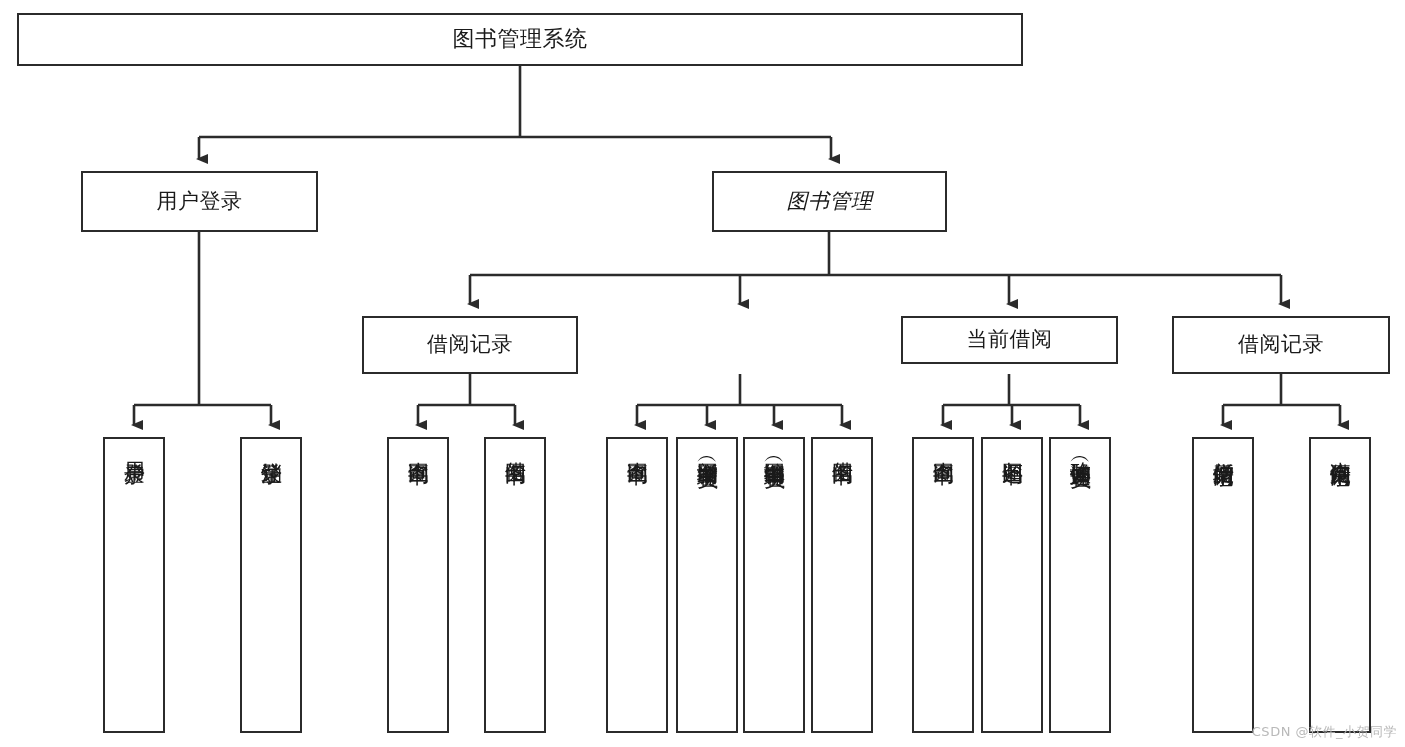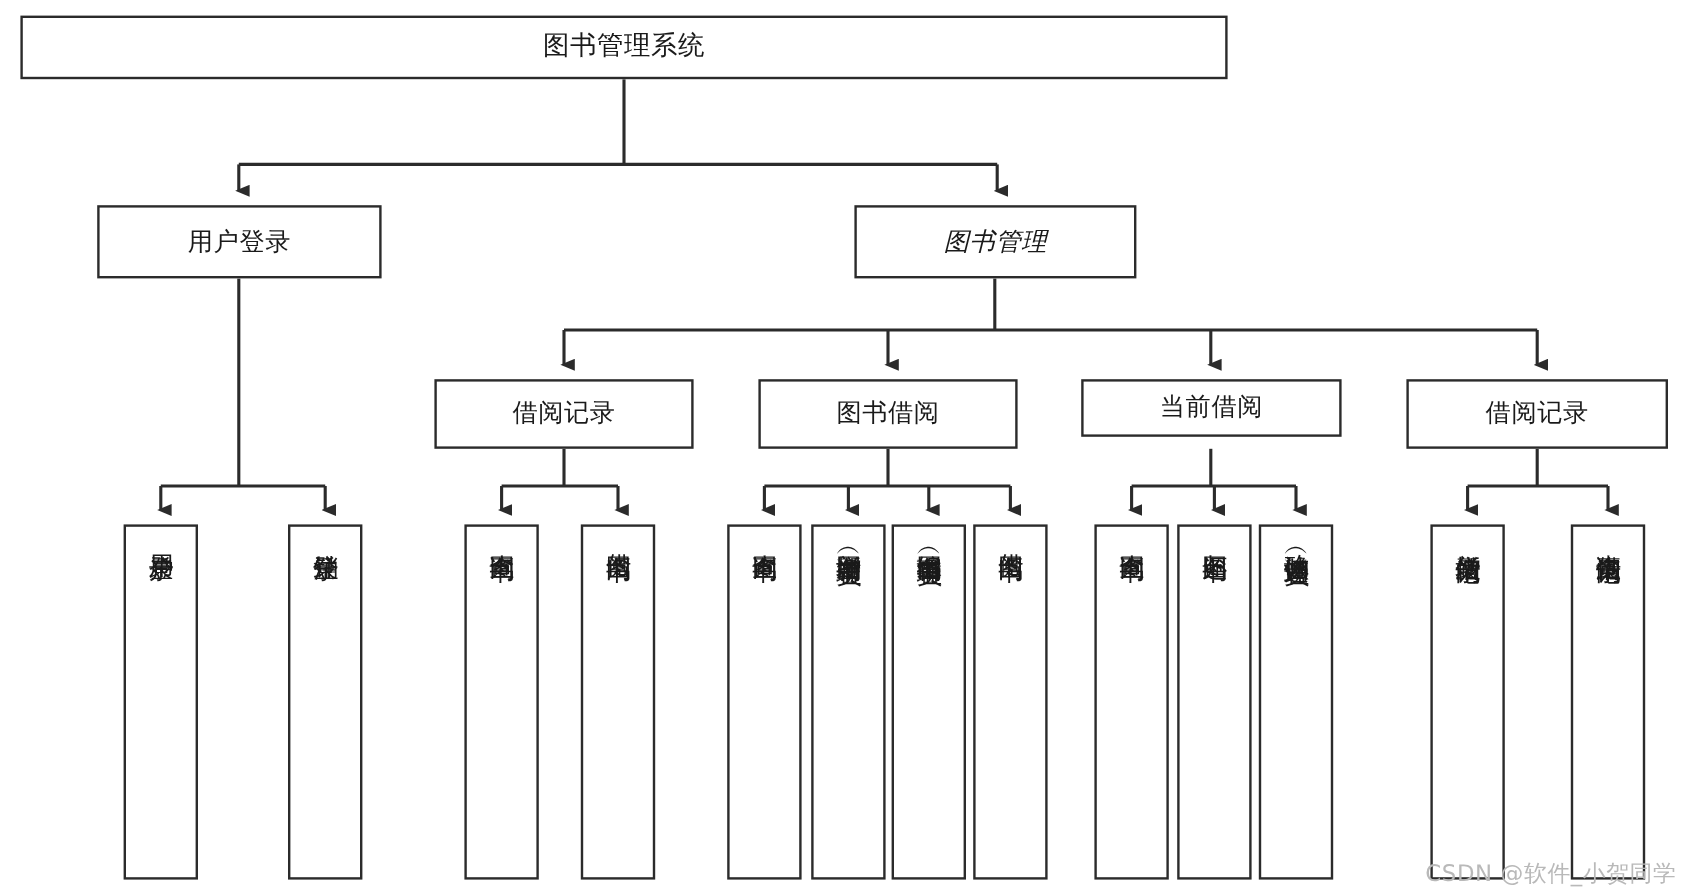--- a/index.html
+++ b/index.html
@@ -57,21 +57,21 @@
     letter-spacing: 1px;
     white-space: nowrap;
   }
   .node.root .label {
     font-size: 22px;
   }
   .watermark {
     position: absolute;
     right: 8px;
     bottom: 6px;
-    font-size: 19px;
+    font-size: 13px;
     color: #b9b9b9;
     white-space: nowrap;
     letter-spacing: 0.5px;
     text-align: right;
   }
 </style>
 </head>
 <body>
 
 <div id="canvas">
@@ -133,23 +133,20 @@
   <div class="node h" style="left:81px; top:171px; width:237px; height:61px;">
     <span class="label">用户登录</span>
   </div>
   <div class="node h" style="left:712px; top:171px; width:235px; height:61px;font-style:italic;">
     <span class="label">图书管理</span>
   </div>
 
   <div class="node h" style="left:362px; top:316px; width:216px; height:58px;">
     <span class="label">借阅记录</span>
   </div>
-  <div class="node h" style="left:632px; top:316px; width:216px; height:58px;">
-    <span class="label">图书借阅</span>
-  </div>
   <div class="node h" style="left:901px; top:316px; width:217px; height:48px;">
     <span class="label">当前借阅</span>
   </div>
   <div class="node h" style="left:1172px; top:316px; width:218px; height:58px;font-family:Liberation Serif, serif;">
     <span class="label">借阅记录</span>
   </div>
 
   <div class="node v" style="left:103px; top:437px; width:62px; height:296px;">
     <span class="label">用户登录</span>
   </div>

